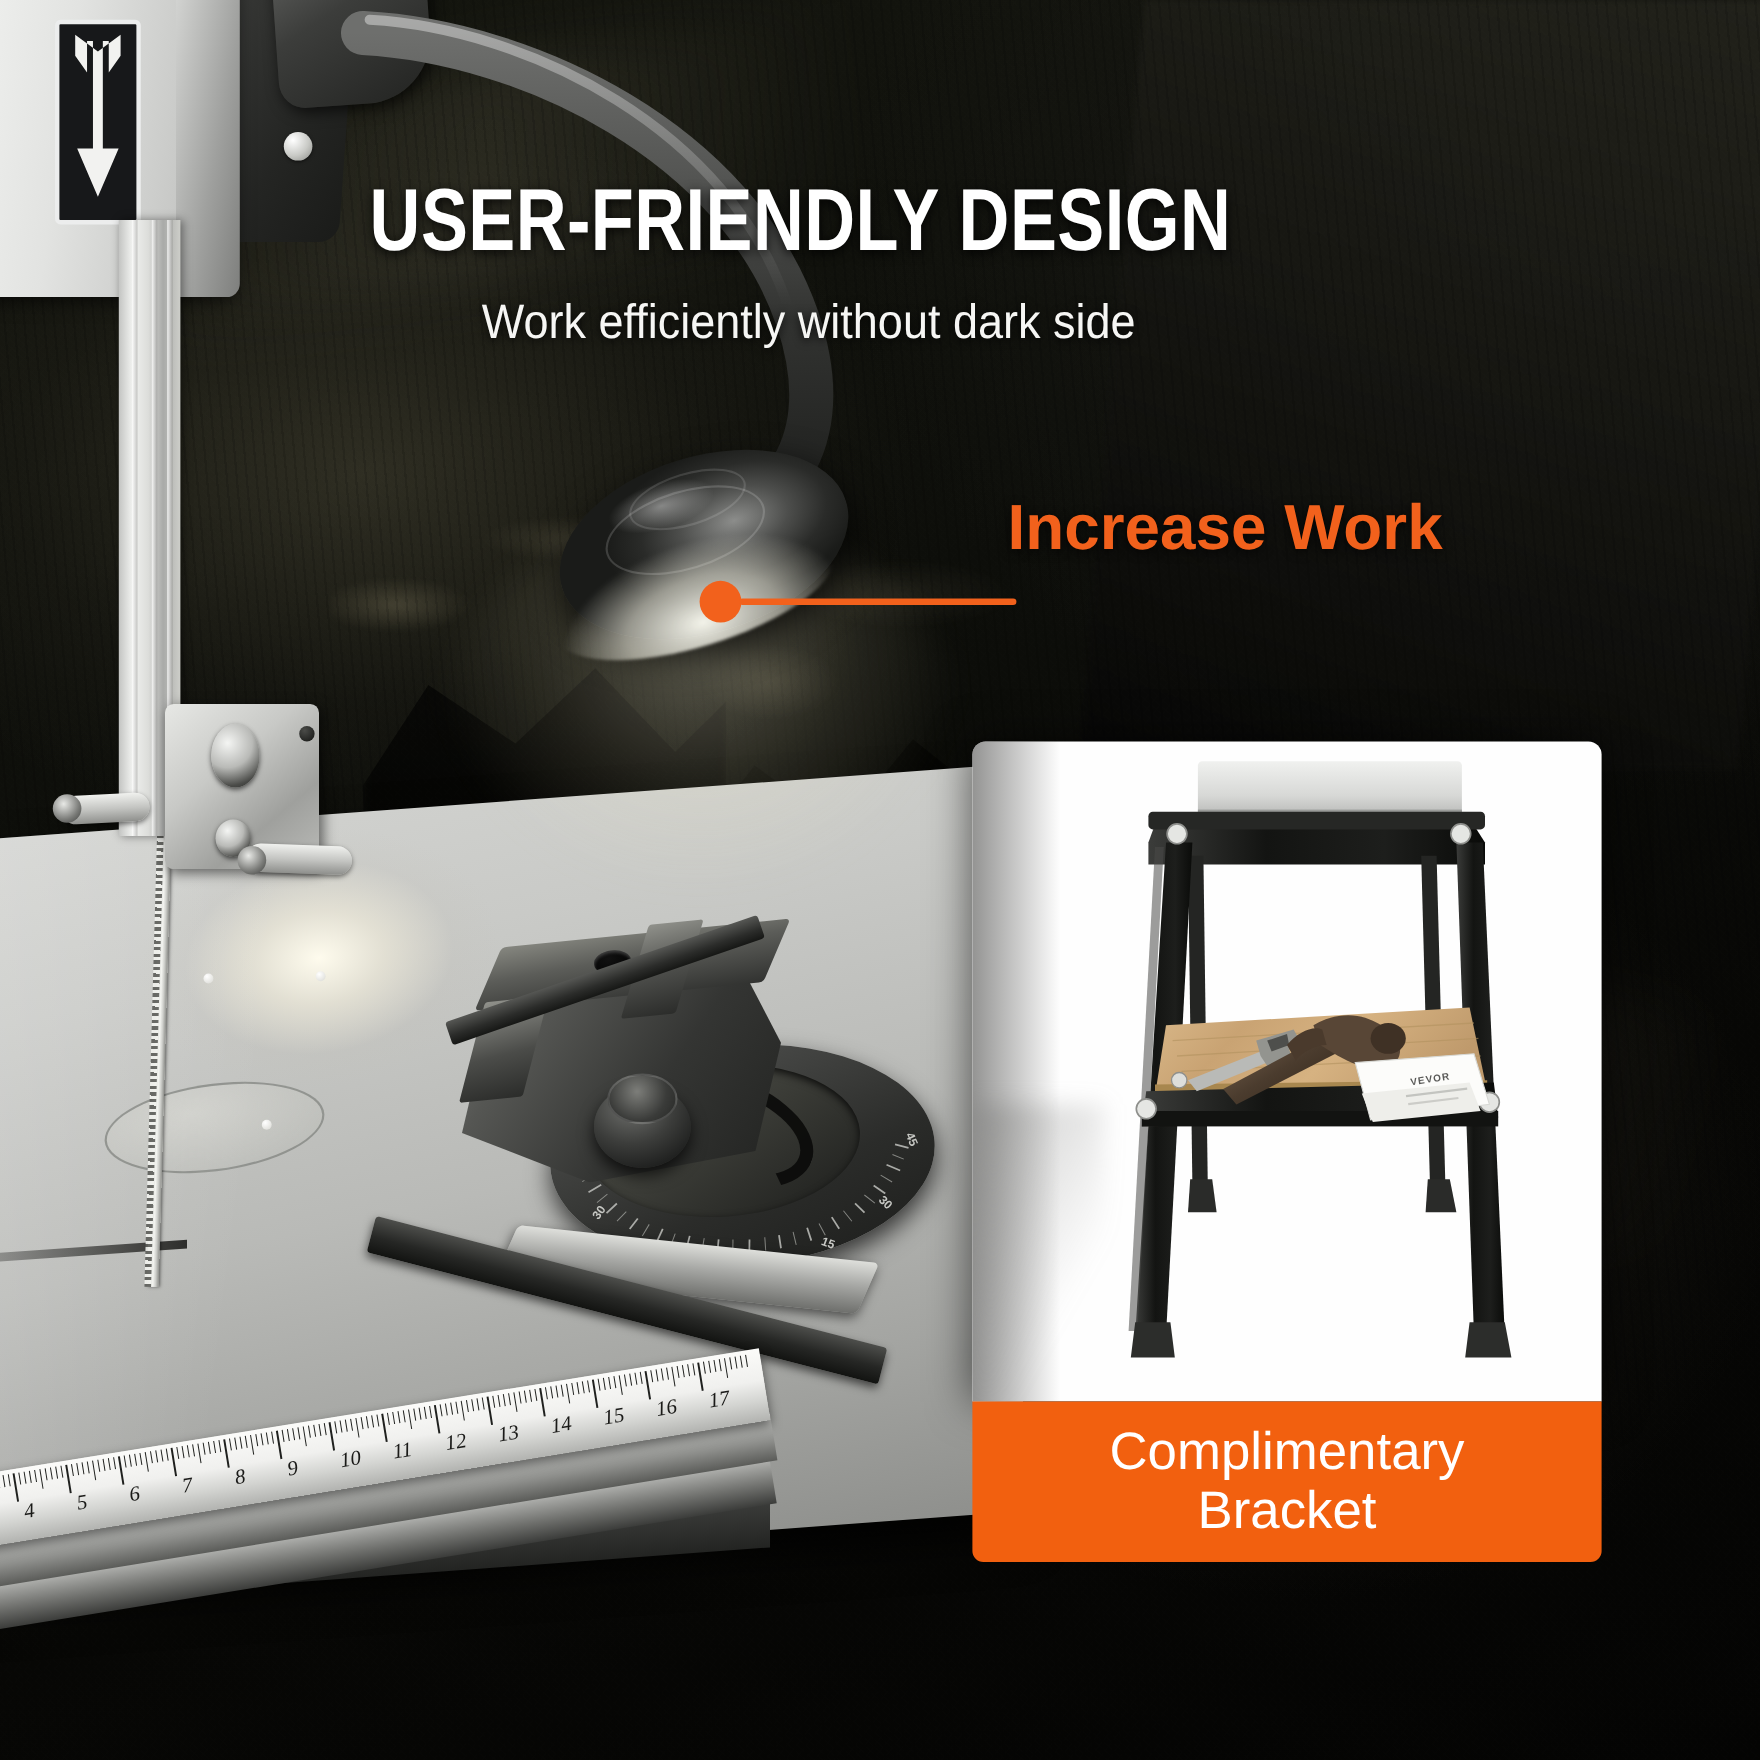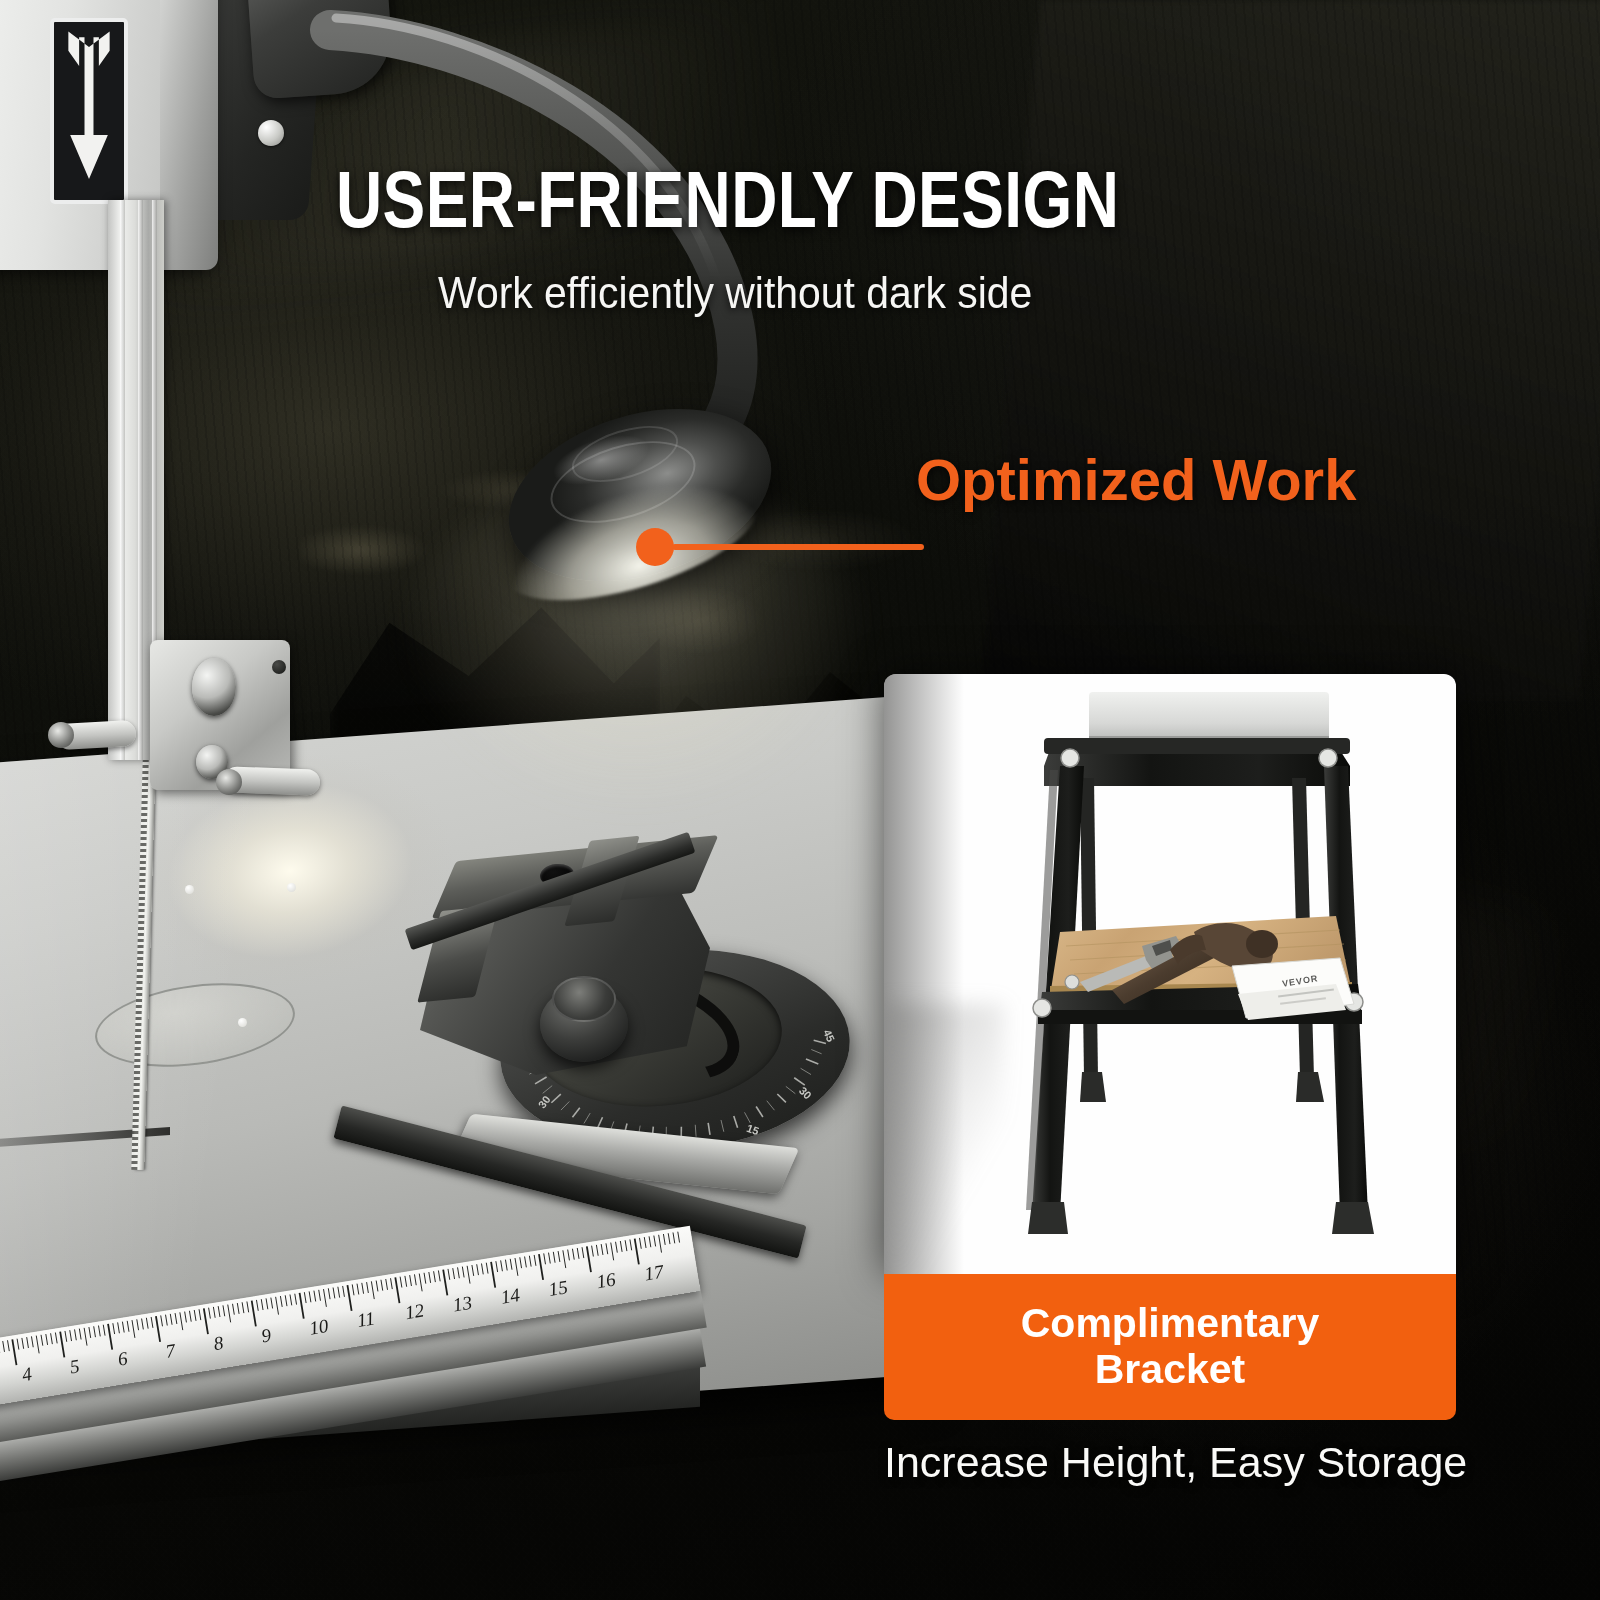--- a/index.html
+++ b/index.html
@@ -393,21 +393,21 @@
   }
   .stand { position:absolute; left:0; top:0; width:572px; height:600px; }
 
   .banner {
     position:absolute; left:884px; top:1274px; width:572px; height:146px;
     background:#f2600f;
     border-radius:0 0 10px 10px;
     display:flex; align-items:center; justify-content:center;
   }
   .banner-text {
-    color:#fff; font-size:41px; font-weight:bold;
+    color:#fff; font-size:48px; font-weight:normal;
     text-align:center; line-height:1.12;
     white-space:pre-line;
   }
   .caption {
     position:absolute; left:884px; top:1438px; width:600px;
     color:#fafaf8; font-size:43px; font-weight:400;
     white-space:nowrap;
     text-shadow:0 2px 8px rgba(0,0,0,.8);
   }
 
@@ -739,21 +739,21 @@
         <div class="ruler-num" style="left: 737.5px; top: 30px;">17</div>
       </div>
   </div>
 
   <div class="headline">USER-FRIENDLY DESIGN</div>
   <div class="subhead">Work efficiently without dark side</div>
 
   <div class="callout-dot"></div>
   <div class="callout-line"></div>
   <div class="callout">
-    <div>Optimized Work</div>
+    <div>Increase Work</div>
   </div>
 
   <div class="inset">
     <div class="inset-bgshadow"></div>
     <div class="inset-bgshadow2"></div>
 
     <svg class="stand" viewBox="0 0 572 600" preserveAspectRatio="none">
       <defs>
         <linearGradient id="legG" x1="0" y1="0" x2="1" y2="0">
           <stop offset="0%" stop-color="#3b3c3a"></stop>
@@ -834,15 +834,14 @@
     <div class="vevor-doc-text" style="left:398px;top:302px;">VEVOR</div>
     <div style="position:absolute;left:394px;top:318px;width:56px;height:2px;background:#c3c4c0;transform:rotate(-7deg);"></div>
     <div style="position:absolute;left:396px;top:326px;width:46px;height:2px;background:#ccccc8;transform:rotate(-7deg);"></div>
   </div>
 
   <div class="banner">
     <div class="banner-text">Complimentary
 Bracket</div>
   </div>
 
-  <div class="caption">Increase Height, Easy Storage</div>
 
 </div>
 
 </body></html>

